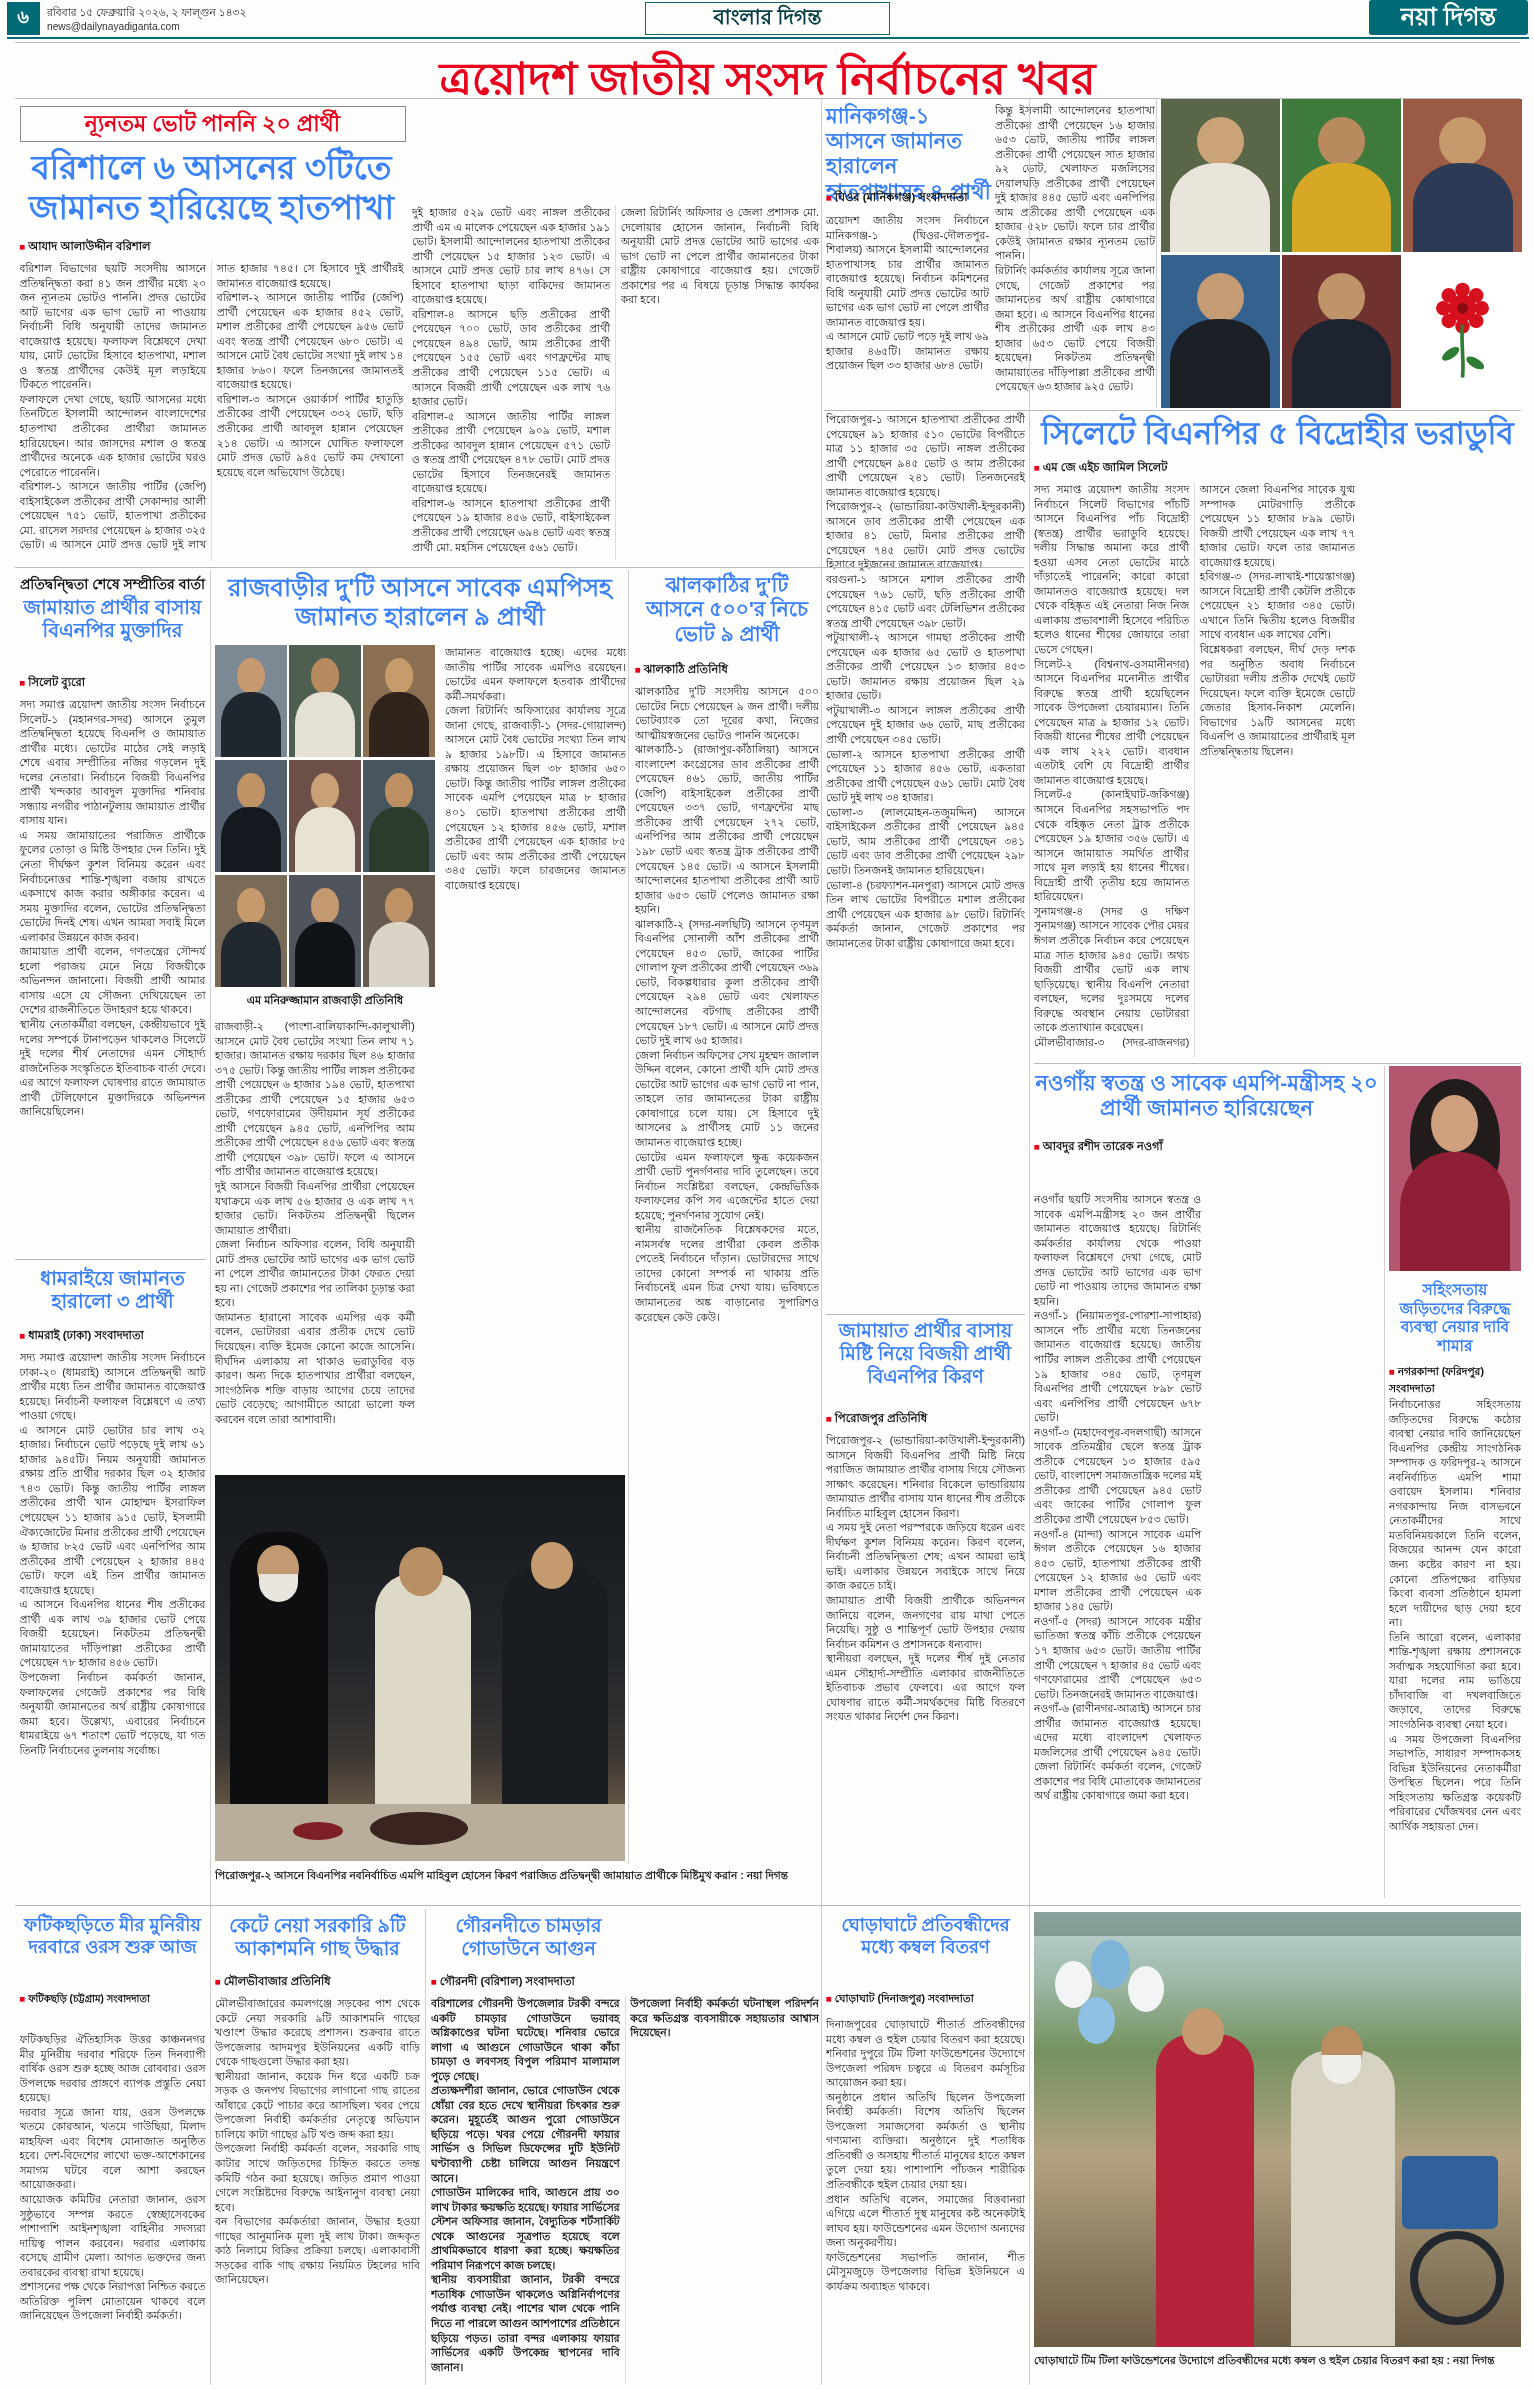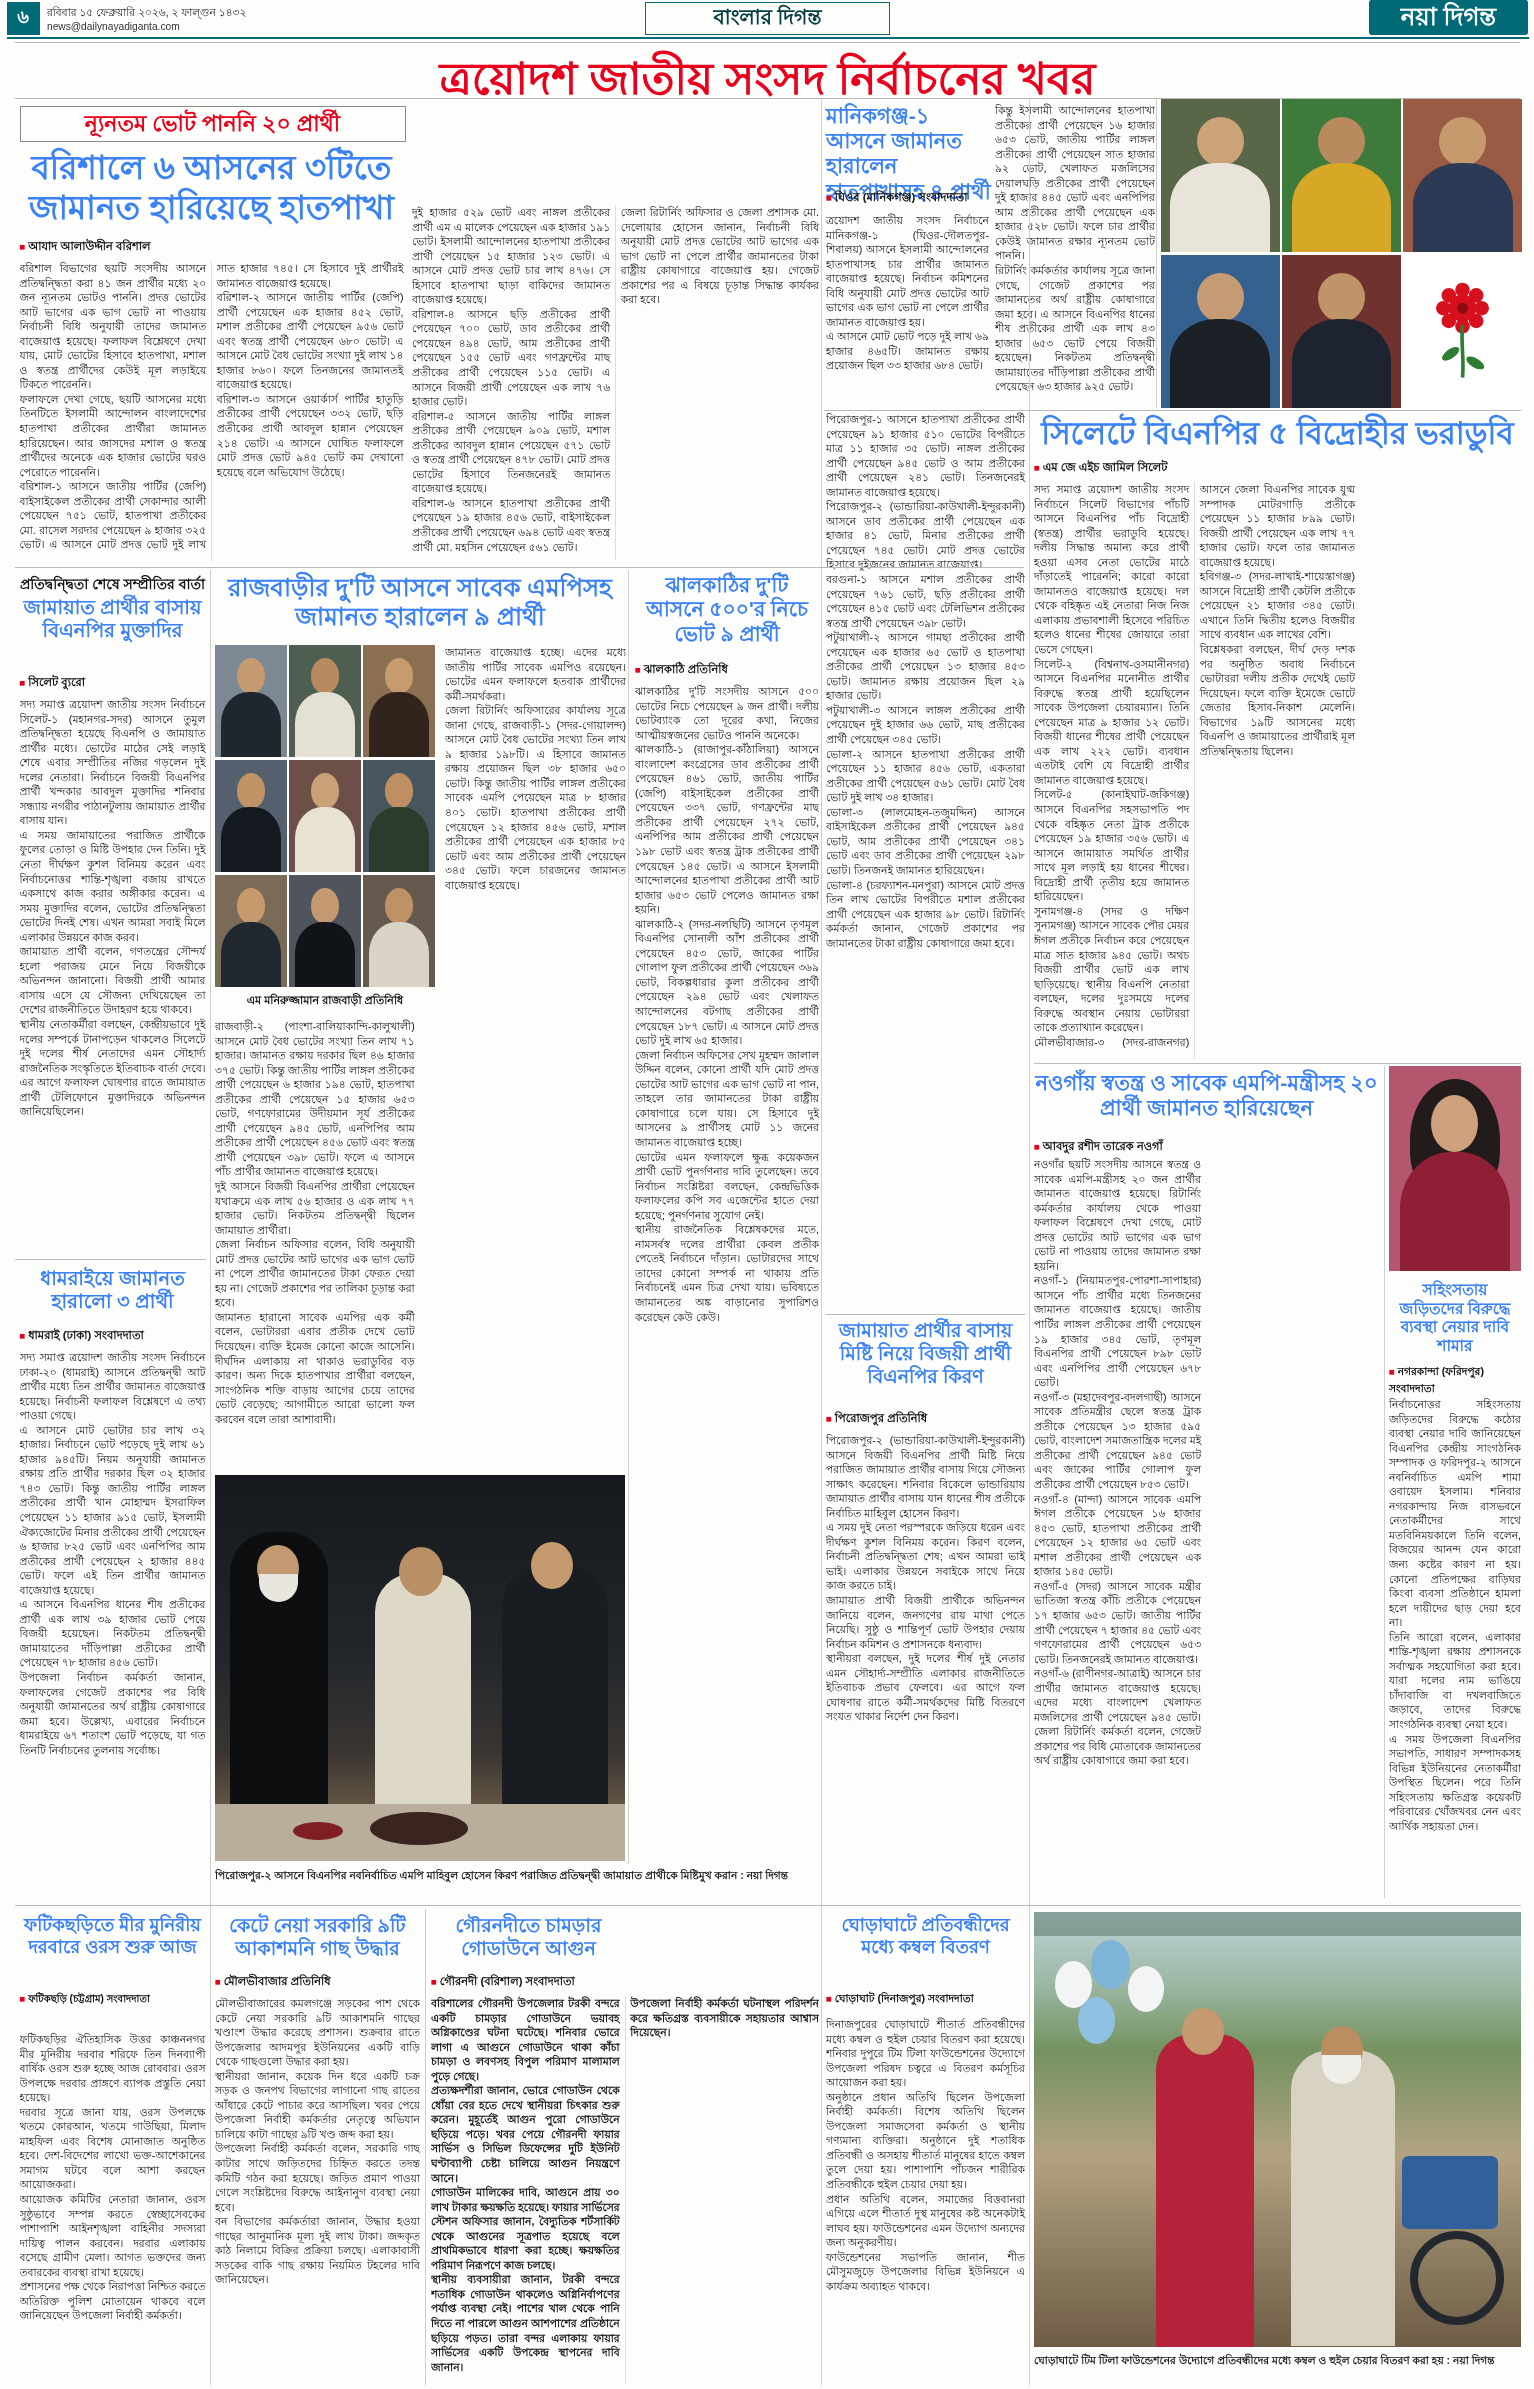--- a/index.html
+++ b/index.html
@@ -205,21 +205,21 @@
   <div class="abs body-text" style="left:635px;top:684px;width:184px;height:1179px;">ঝালকাঠির দু'টি সংসদীয় আসনে ৫০০ ভোটের নিচে পেয়েছেন ৯ জন প্রার্থী। দলীয় ভোটব্যাংক তো দূরের কথা, নিজের আত্মীয়স্বজনের ভোটও পাননি অনেকে।
 ঝালকাঠি-১ (রাজাপুর-কাঁঠালিয়া) আসনে বাংলাদেশ কংগ্রেসের ডাব প্রতীকের প্রার্থী পেয়েছেন ৪৬১ ভোট, জাতীয় পার্টির (জেপি) বাইসাইকেল প্রতীকের প্রার্থী পেয়েছেন ৩৩৭ ভোট, গণফ্রন্টের মাছ প্রতীকের প্রার্থী পেয়েছেন ২৭২ ভোট, এনপিপির আম প্রতীকের প্রার্থী পেয়েছেন ১৯৮ ভোট এবং স্বতন্ত্র ট্রাক প্রতীকের প্রার্থী পেয়েছেন ১৪৫ ভোট। এ আসনে ইসলামী আন্দোলনের হাতপাখা প্রতীকের প্রার্থী আট হাজার ৬৫৩ ভোট পেলেও জামানত রক্ষা হয়নি।
 ঝালকাঠি-২ (সদর-নলছিটি) আসনে তৃণমূল বিএনপির সোনালী আঁশ প্রতীকের প্রার্থী পেয়েছেন ৪৫৩ ভোট, জাকের পার্টির গোলাপ ফুল প্রতীকের প্রার্থী পেয়েছেন ৩৬৯ ভোট, বিকল্পধারার কুলা প্রতীকের প্রার্থী পেয়েছেন ২৯৪ ভোট এবং খেলাফত আন্দোলনের বটগাছ প্রতীকের প্রার্থী পেয়েছেন ১৮৭ ভোট। এ আসনে মোট প্রদত্ত ভোট দুই লাখ ৬৫ হাজার।
 জেলা নির্বাচন অফিসের সেখ মুহম্মদ জালাল উদ্দিন বলেন, কোনো প্রার্থী যদি মোট প্রদত্ত ভোটের আট ভাগের এক ভাগ ভোট না পান, তাহলে তার জামানতের টাকা রাষ্ট্রীয় কোষাগারে চলে যায়। সে হিসাবে দুই আসনের ৯ প্রার্থীসহ মোট ১১ জনের জামানত বাজেয়াপ্ত হচ্ছে।
 ভোটের এমন ফলাফলে ক্ষুব্ধ কয়েকজন প্রার্থী ভোট পুনর্গণনার দাবি তুলেছেন। তবে নির্বাচন সংশ্লিষ্টরা বলছেন, কেন্দ্রভিত্তিক ফলাফলের কপি সব এজেন্টের হাতে দেয়া হয়েছে; পুনর্গণনার সুযোগ নেই।
 স্থানীয় রাজনৈতিক বিশ্লেষকদের মতে, নামসর্বস্ব দলের প্রার্থীরা কেবল প্রতীক পেতেই নির্বাচনে দাঁড়ান। ভোটারদের সাথে তাদের কোনো সম্পর্ক না থাকায় প্রতি নির্বাচনেই এমন চিত্র দেখা যায়। ভবিষ্যতে জামানতের অঙ্ক বাড়ানোর সুপারিশও করেছেন কেউ কেউ।</div>
 
   <div class="abs hrline" style="left:1034px;top:1063px;width:487px;"></div>
   <div class="abs hl" style="left:1034px;top:1070px;width:345px;font-size:21px;">নওগাঁয় স্বতন্ত্র ও সাবেক এমপি-মন্ত্রীসহ ২০ প্রার্থী জামানত হারিয়েছেন</div>
   <div class="abs byline" style="left:1034px;top:1138px;width:345px;">আবদুর রশীদ তারেক নওগাঁ</div>
-  <div class="abs body-text cols-2" style="left:1034px;top:1157px;width:345px;height:738px;">নওগাঁর ছয়টি সংসদীয় আসনে স্বতন্ত্র ও সাবেক এমপি-মন্ত্রীসহ ২০ জন প্রার্থীর জামানত বাজেয়াপ্ত হয়েছে। রিটার্নিং কর্মকর্তার কার্যালয় থেকে পাওয়া ফলাফল বিশ্লেষণে দেখা গেছে, মোট প্রদত্ত ভোটের আট ভাগের এক ভাগ ভোট না পাওয়ায় তাদের জামানত রক্ষা হয়নি।
+  <div class="abs body-text cols-2" style="left:1034px;top:1192px;width:345px;height:738px;">নওগাঁর ছয়টি সংসদীয় আসনে স্বতন্ত্র ও সাবেক এমপি-মন্ত্রীসহ ২০ জন প্রার্থীর জামানত বাজেয়াপ্ত হয়েছে। রিটার্নিং কর্মকর্তার কার্যালয় থেকে পাওয়া ফলাফল বিশ্লেষণে দেখা গেছে, মোট প্রদত্ত ভোটের আট ভাগের এক ভাগ ভোট না পাওয়ায় তাদের জামানত রক্ষা হয়নি।
 নওগাঁ-১ (নিয়ামতপুর-পোরশা-সাপাহার) আসনে পাঁচ প্রার্থীর মধ্যে তিনজনের জামানত বাজেয়াপ্ত হয়েছে। জাতীয় পার্টির লাঙ্গল প্রতীকের প্রার্থী পেয়েছেন ১৯ হাজার ৩৪৫ ভোট, তৃণমূল বিএনপির প্রার্থী পেয়েছেন ৮৯৮ ভোট এবং এনপিপির প্রার্থী পেয়েছেন ৬৭৮ ভোট।
 নওগাঁ-৩ (মহাদেবপুর-বদলগাছী) আসনে সাবেক প্রতিমন্ত্রীর ছেলে স্বতন্ত্র ট্রাক প্রতীকে পেয়েছেন ১৩ হাজার ৫৯৫ ভোট, বাংলাদেশ সমাজতান্ত্রিক দলের মই প্রতীকের প্রার্থী পেয়েছেন ৯৪৫ ভোট এবং জাকের পার্টির গোলাপ ফুল প্রতীকের প্রার্থী পেয়েছেন ৮৫৩ ভোট।
 নওগাঁ-৪ (মান্দা) আসনে সাবেক এমপি ঈগল প্রতীকে পেয়েছেন ১৬ হাজার ৪৫৩ ভোট, হাতপাখা প্রতীকের প্রার্থী পেয়েছেন ১২ হাজার ৬৫ ভোট এবং মশাল প্রতীকের প্রার্থী পেয়েছেন এক হাজার ১৪৫ ভোট।
 নওগাঁ-৫ (সদর) আসনে সাবেক মন্ত্রীর ভাতিজা স্বতন্ত্র কাঁচি প্রতীকে পেয়েছেন ১৭ হাজার ৬৫৩ ভোট। জাতীয় পার্টির প্রার্থী পেয়েছেন ৭ হাজার ৪৫ ভোট এবং গণফোরামের প্রার্থী পেয়েছেন ৬৫৩ ভোট। তিনজনেরই জামানত বাজেয়াপ্ত।
 নওগাঁ-৬ (রাণীনগর-আত্রাই) আসনে চার প্রার্থীর জামানত বাজেয়াপ্ত হয়েছে। এদের মধ্যে বাংলাদেশ খেলাফত মজলিসের প্রার্থী পেয়েছেন ৯৪৫ ভোট। জেলা রিটার্নিং কর্মকর্তা বলেন, গেজেট প্রকাশের পর বিধি মোতাবেক জামানতের অর্থ রাষ্ট্রীয় কোষাগারে জমা করা হবে।</div>
   <div class="abs vr" style="left:1384px;top:1066px;height:832px;"></div>
 
   <div class="photo portrait" style="left:1389px;top:1066px;width:132px;height:205px;--bg:#b4566e;--skin:#cfa07e;--cloth:#8e1f35;">
     <i class="blob" style="left:21px;top:13px;width:90px;height:122px;background:#221b1c;border-radius:50% 50% 40% 40%;"></i>
     <i class="blob" style="left:42px;top:29px;width:47px;height:57px;background:#cfa07e;border-radius:50%;"></i>

